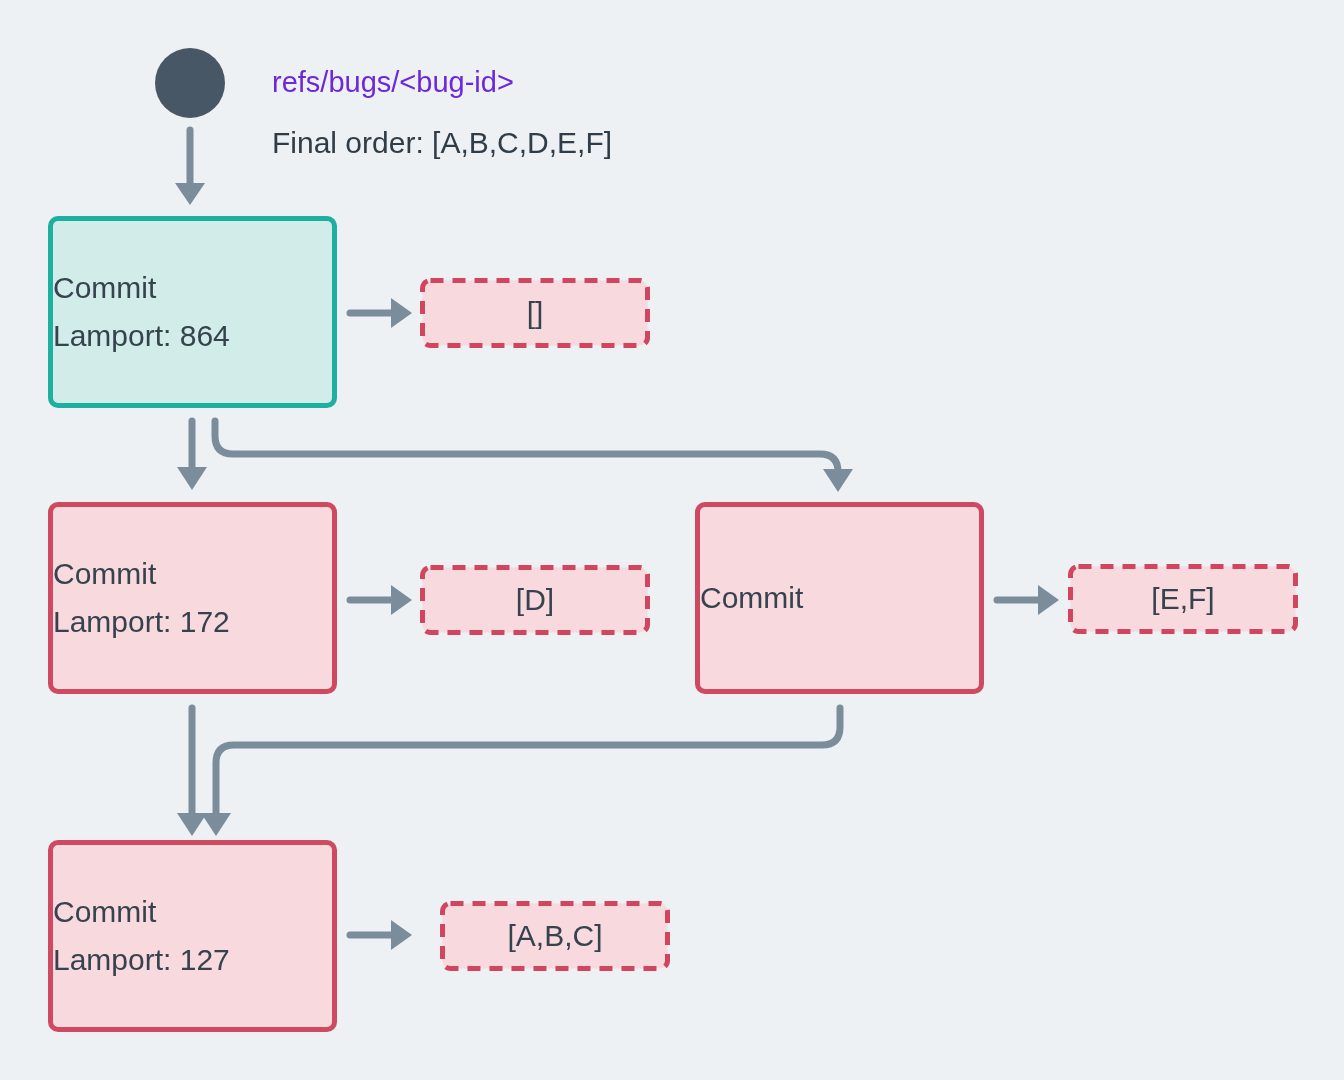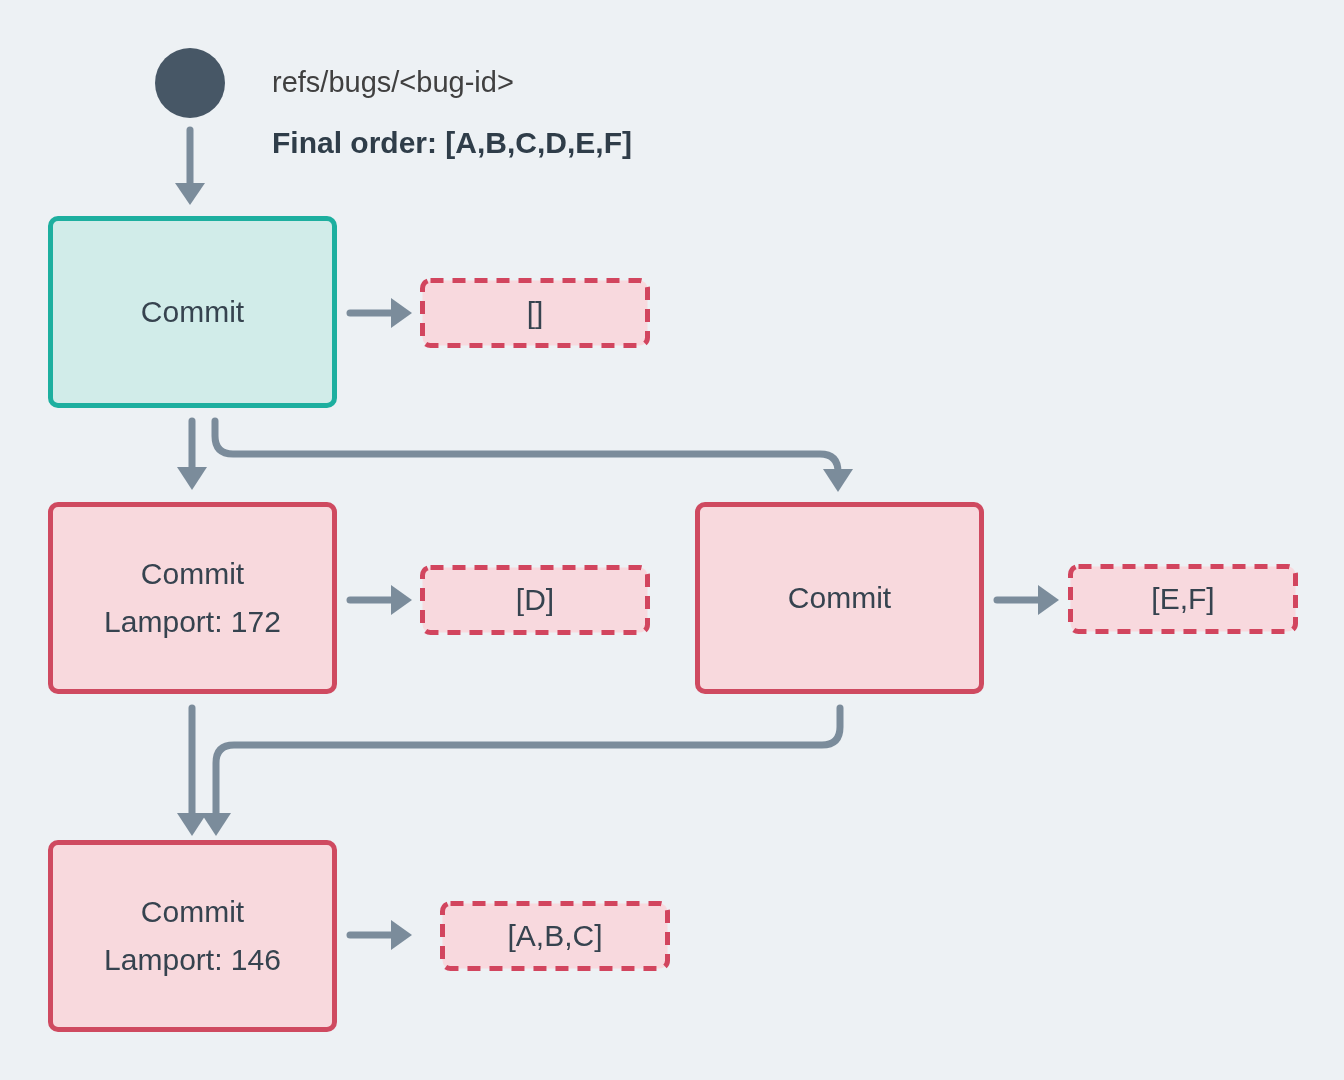--- a/index.html
+++ b/index.html
@@ -18,28 +18,28 @@
     position: absolute;
     left: 155px; top: 48px;
     width: 70px; height: 70px;
     border-radius: 50%;
     background: #475766;
   }
   .ref-label {
     position: absolute;
     left: 272px; top: 66px;
     font-size: 29px;
-    color: #404040;
+    color: #6d28d9;
     white-space: nowrap;
   }
   .final-order-label {
     position: absolute;
     left: 272px; top: 126px;
     font-size: 30px;
-    font-weight: 700;
+    font-weight: 400;
     color: #2f3d49;
     white-space: nowrap;
   }
   .edges {
     position: absolute;
     left: 0; top: 0;
     width: 1344px; height: 1080px;
     pointer-events: none;
   }
   .edges path, .edges line {
@@ -50,21 +50,21 @@
   }
   .edges polygon { fill: #7b8c9b; stroke: none; }
   .commit {
     position: absolute;
     width: 289px; height: 192px;
     box-sizing: border-box;
     border: 5px solid;
     border-radius: 10px;
     display: flex;
     flex-direction: column;
-    align-items: center;
+    align-items: flex-start;
     justify-content: center;
     font-size: 30px;
     line-height: 48px;
     color: #36434f;
     text-align: center;
   }
   .commit.applied { background: #d1ece9; border-color: #1daf9f; }
   .commit.pending { background: #f8d9dd; border-color: #cf4a60; }
   #commit-864 { left: 48px; top: 216px; }
   #commit-246 { left: 48px; top: 502px; }
@@ -141,34 +141,35 @@
     </g>
 
     <g>
       <line x1="350" y1="935" x2="391" y2="935"></line>
       <polygon points="391,920 391,950 412,935"></polygon>
     </g>
   </svg>
 
   <div id="commit-864" class="commit applied">
     <div>Commit</div>
+    <div>Lamport: 864</div>
   </div>
 
   <div id="commit-246" class="commit pending">
     <div>Commit</div>
     <div>Lamport: 172</div>
   </div>
 
   <div id="commit-537" class="commit pending">
     <div>Commit</div>
   </div>
 
   <div id="commit-127" class="commit pending">
     <div>Commit</div>
-    <div>Lamport: 146</div>
+    <div>Lamport: 127</div>
   </div>
 
   <div id="outbox-864" class="outbox">
     <svg width="230" height="70">
       <rect x="2.5" y="2.5" width="225" height="65" rx="8" fill="#f8d9de" stroke="#d2455e" stroke-width="5" stroke-dasharray="13 9"></rect>
     </svg>
     <span class="outbox-label">[]</span>
   </div>
 
   <div id="outbox-246" class="outbox">

